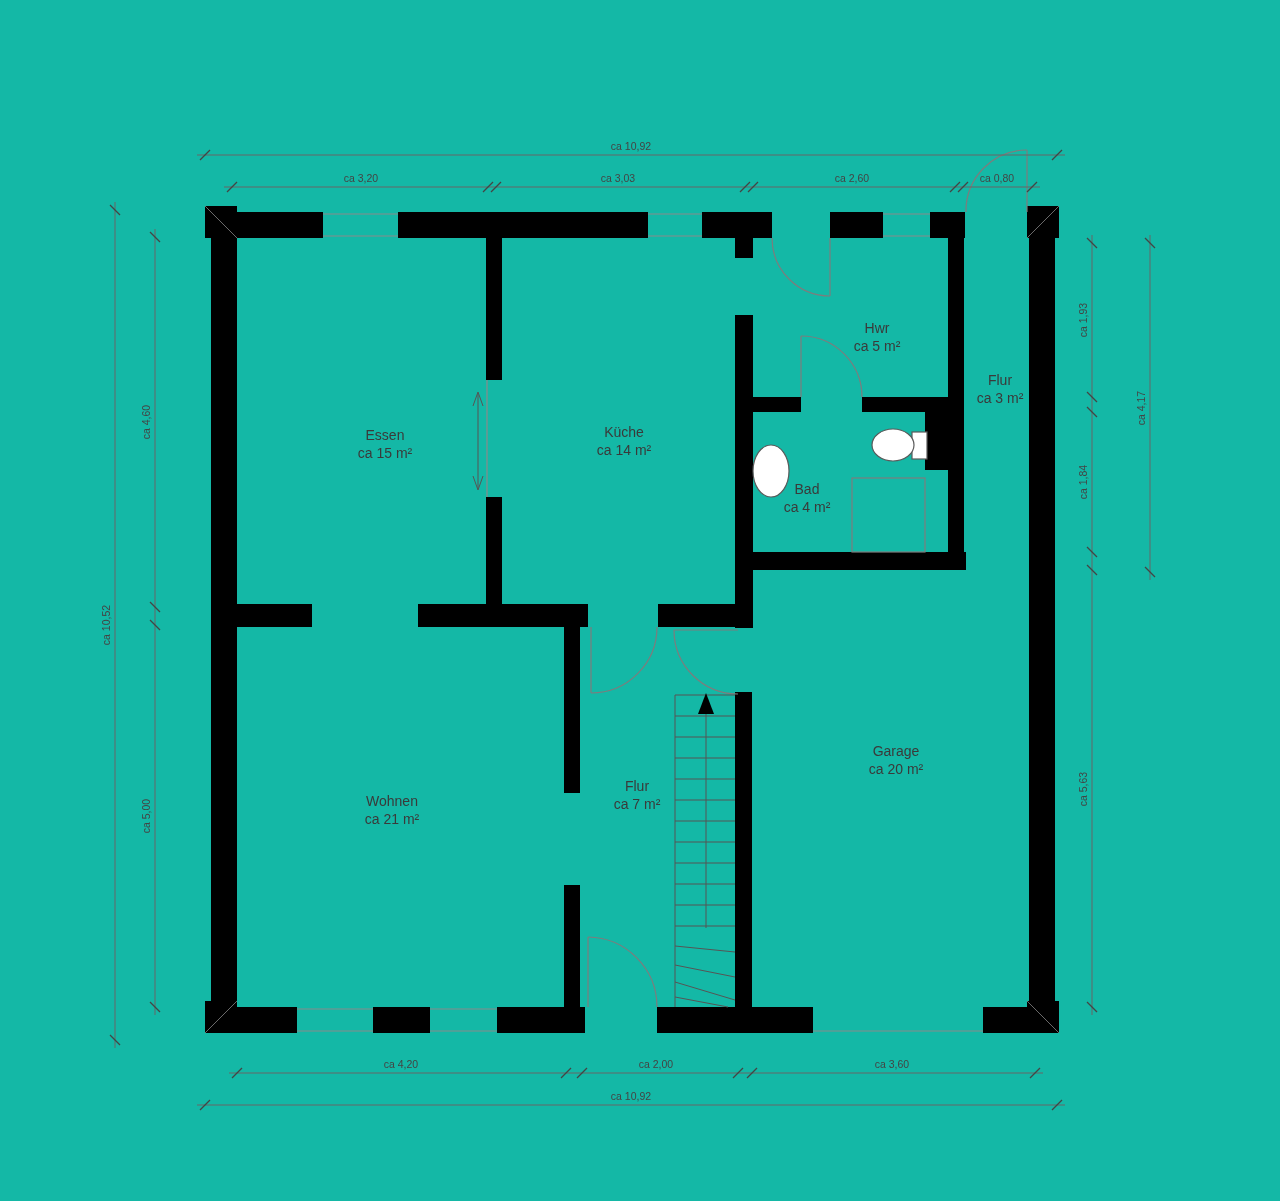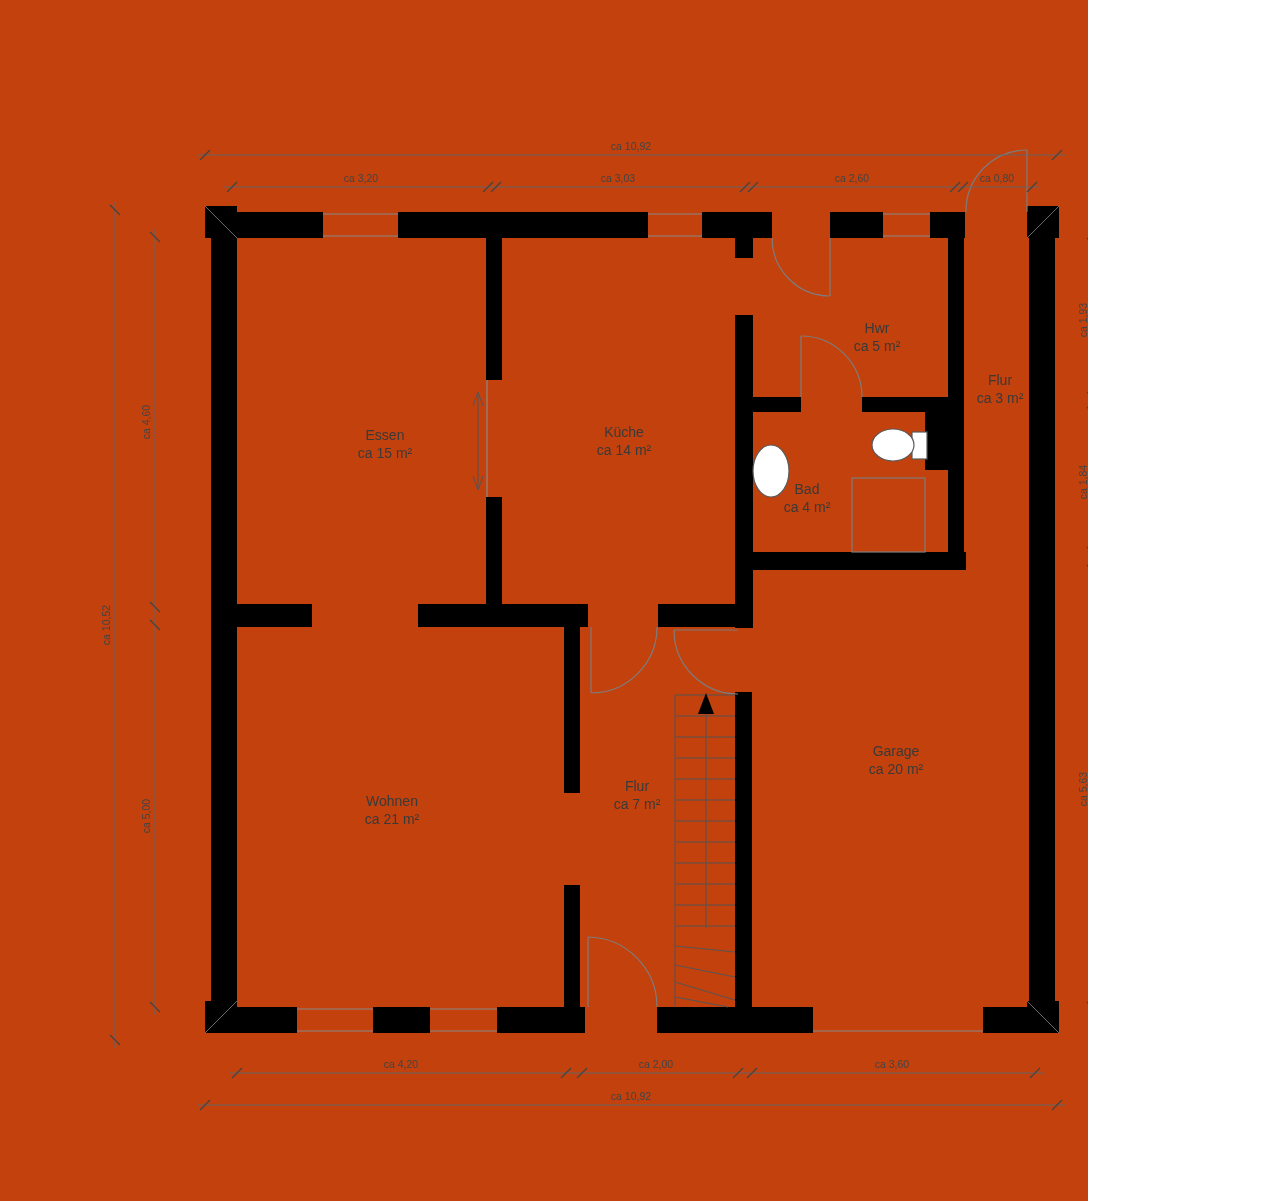--- a/index.html
+++ b/index.html
@@ -2,23 +2,23 @@
 <html><head>
 <meta charset="utf-8">
 <style>
   html, body {
     margin: 0;
     padding: 0;
     background: #ffffff;
     font-family: "Liberation Sans", sans-serif;
   }
   .page {
-    width: 1088px;
+    width: 1280px;
     height: 1201px;
-    background: #c2410c;
+    background: #14b8a6;
     position: relative;
     overflow: hidden;
   }
   svg { display: block; }
   text {
     font-family: "Liberation Sans", sans-serif;
     fill: #3a3a3a;
   }
   .room-name   { font-size: 14px; }
   .room-area   { font-size: 14px; }

